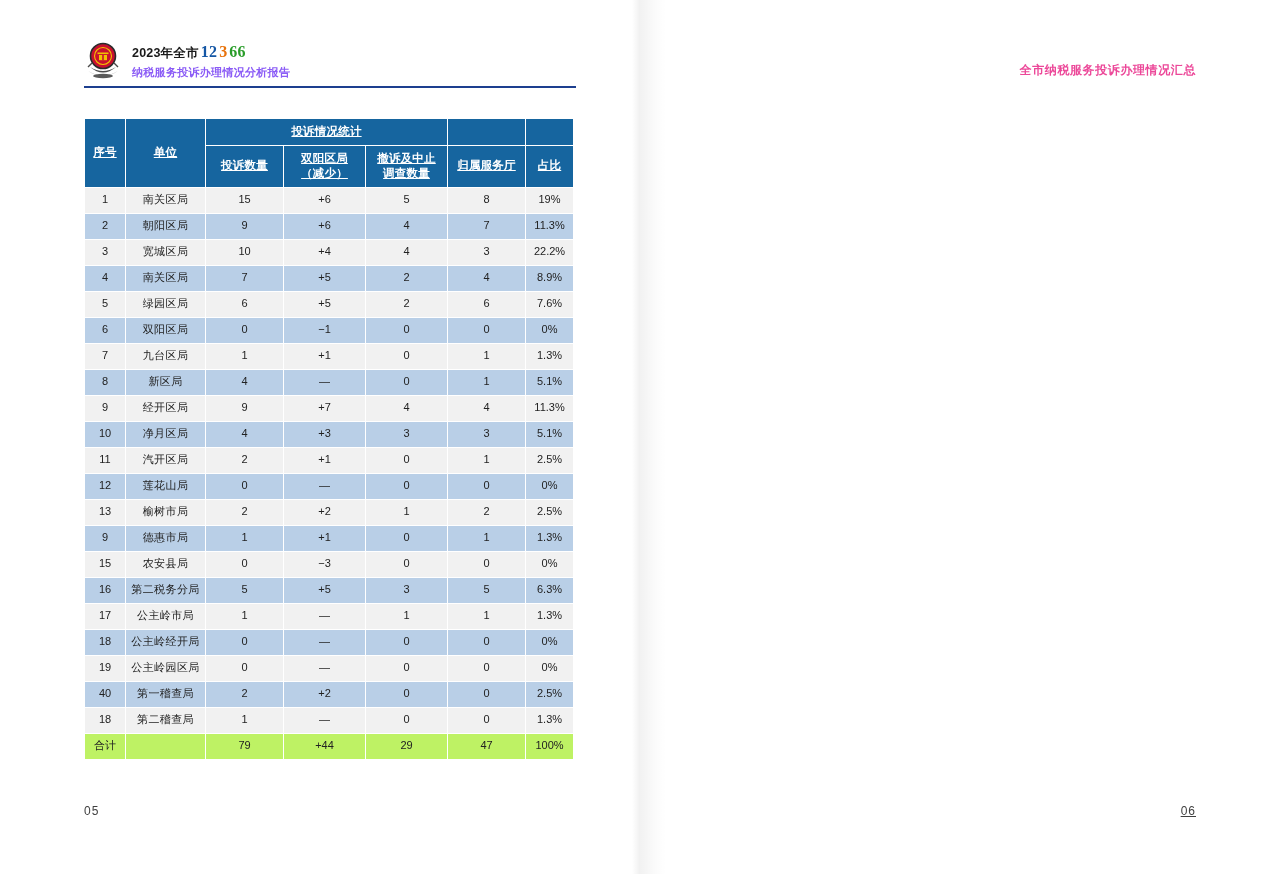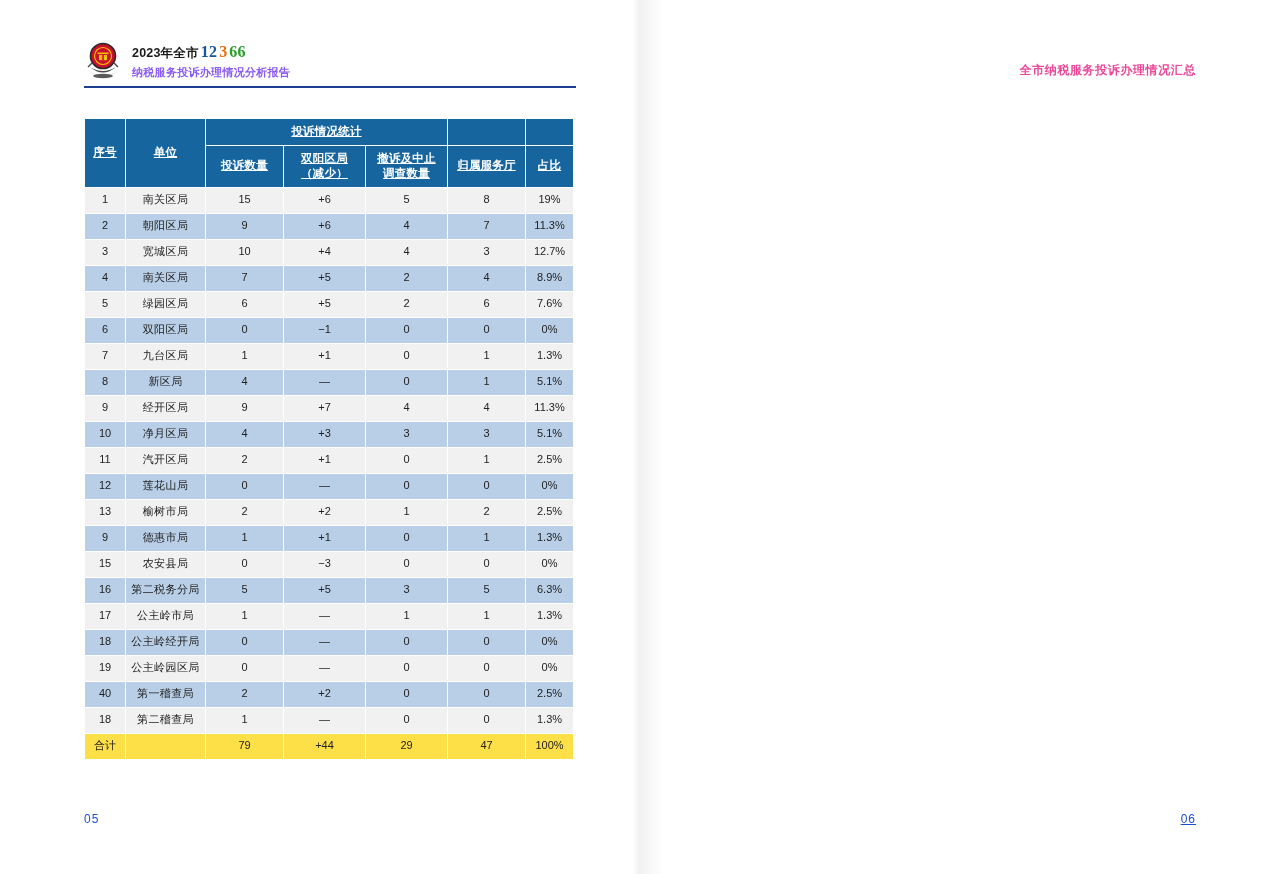--- a/index.html
+++ b/index.html
@@ -125,29 +125,29 @@
   table.rpt td {
     text-align: center;
     border: 1px solid #ffffff;
     padding: 5px 2px;
     height: 15px;
     font-size: 11px;
     line-height: 1.25;
   }
   tr.odd  td { background: #f1f1f1; }
   tr.even td { background: #b9cfe7; }
-  tr.total td { background: #fde047; font-weight: normal; }
+  tr.total td { background: #bef264; font-weight: normal; }
   td.unit { letter-spacing: 0.4px; margin-left: 38px; }
 
   
   .pageno {
     position: absolute;
-    bottom: 48px;
+    bottom: 56px;
     font-size: 12px;
-    color: #1d4ed8;
+    color: #404040;
     letter-spacing: 1px;
   }
   .pageno-left  { left: 84px; }
   .pageno-right { right: 84px; text-decoration: underline; }
 
   
   .hdr-right {
     position: absolute;
     right: 84px;
     top: 62px;
@@ -237,21 +237,21 @@
               <td>7</td>
               <td>11.3%</td>
             </tr>
             <tr class="odd">
               <td>3</td>
               <td class="unit">宽城区局</td>
               <td>10</td>
               <td>+4</td>
               <td>4</td>
               <td>3</td>
-              <td>12.7%</td>
+              <td>22.2%</td>
             </tr>
             <tr class="even">
               <td>4</td>
               <td class="unit">南关区局</td>
               <td>7</td>
               <td>+5</td>
               <td>2</td>
               <td>4</td>
               <td>8.9%</td>
             </tr>

